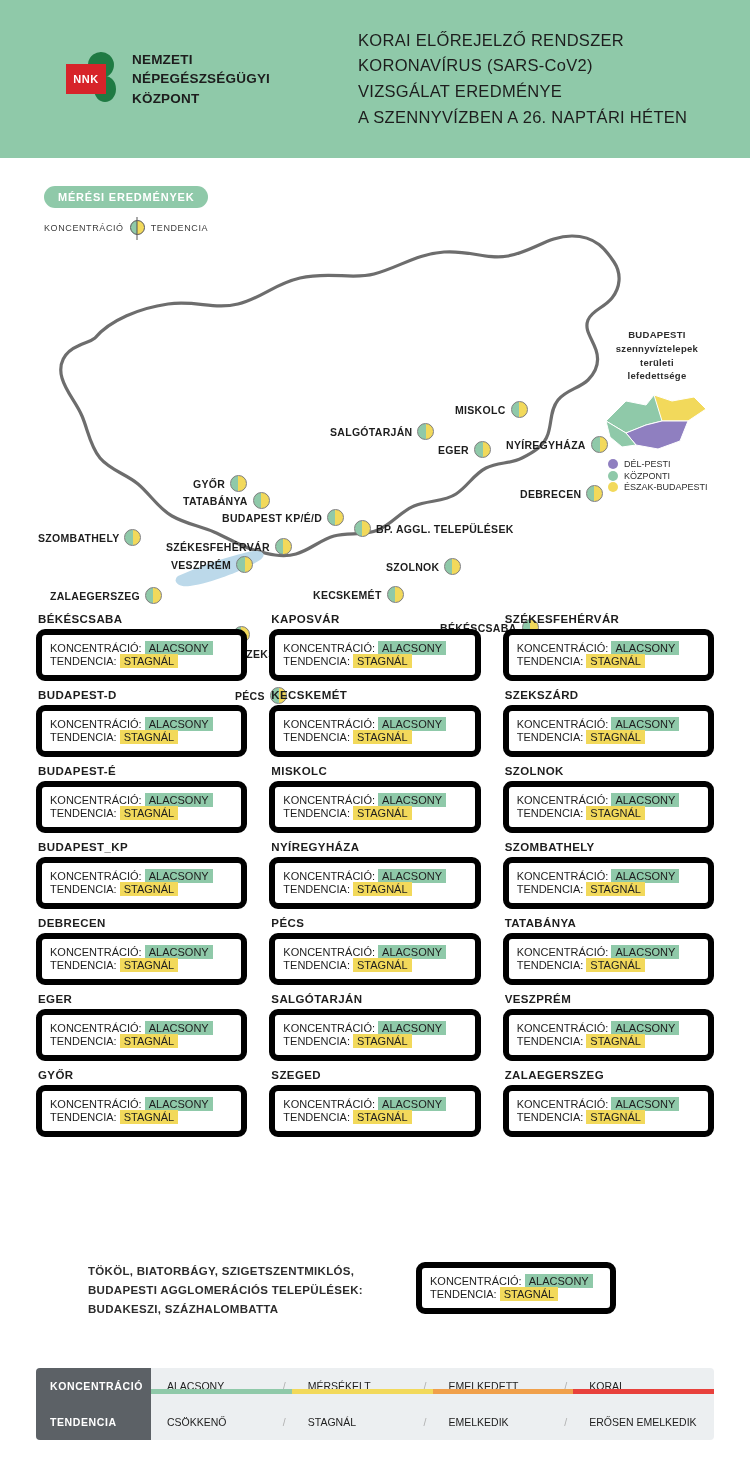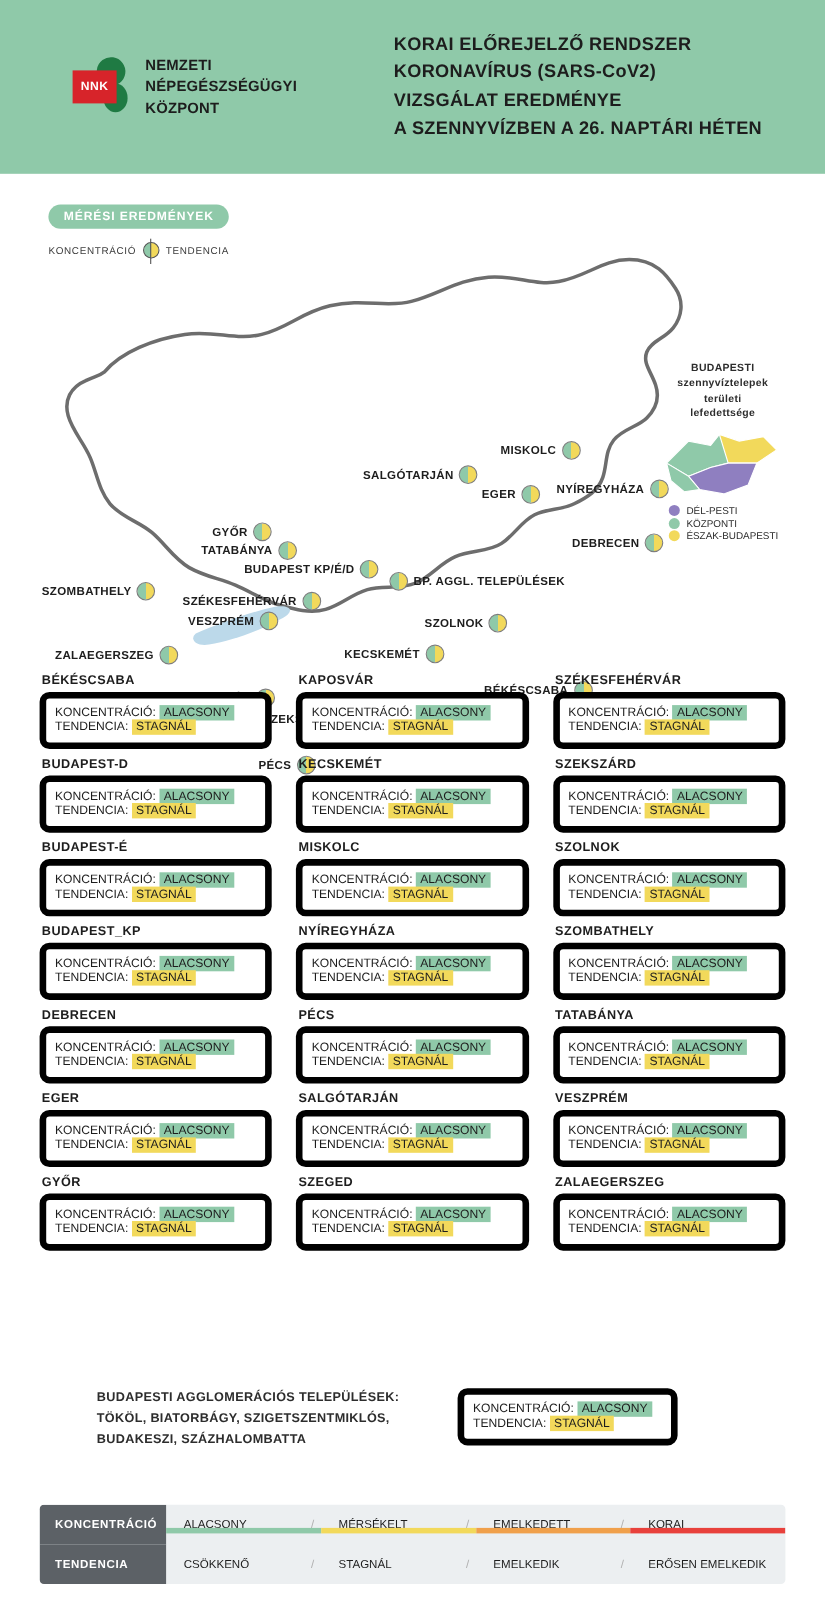--- a/index.html
+++ b/index.html
@@ -42,21 +42,21 @@
   }
   .logo-text {
     font-size: 13.5px; font-weight: bold; line-height: 1.42; color:#1d1d1d;
     letter-spacing:.2px;
   }
   .header-title {
     flex: 1;
     text-align: left;
     padding-left: 58px;
     font-size: 16.5px;
-    font-weight: bold;
+    font-weight: normal;
     line-height: 1.55;
     color: #1d1d1d;
     letter-spacing: .3px;
   }
 
   
   .map-section { position: relative; height: 455px; }
   .legend-pill {
     position:absolute; left:44px; top:28px;
     background:#8fc9a9; color:#fff; font-size:11px; font-weight:bold;
@@ -483,22 +483,22 @@
     <h3>ZALAEGERSZEG</h3>
     <div class="box">
       <div class="line"><span>KONCENTRÁCIÓ:</span> <span class="hl-green">ALACSONY</span></div>
       <div class="line"><span>TENDENCIA:</span> <span class="hl-yellow">STAGNÁL</span></div>
     </div>
   </div>
 </div>
 
 <div class="agg">
   <div class="agg-text">
+    <div>TÖKÖL, BIATORBÁGY, SZIGETSZENTMIKLÓS,</div>
     <div>BUDAPESTI AGGLOMERÁCIÓS TELEPÜLÉSEK:</div>
-    <div>TÖKÖL, BIATORBÁGY, SZIGETSZENTMIKLÓS,</div>
     <div>BUDAKESZI, SZÁZHALOMBATTA</div>
   </div>
   <div class="agg-box">
     <div class="box">
       <div class="line"><span>KONCENTRÁCIÓ:</span> <span class="hl-green">ALACSONY</span></div>
       <div class="line"><span>TENDENCIA:</span> <span class="hl-yellow">STAGNÁL</span></div>
     </div>
   </div>
 </div>
 

